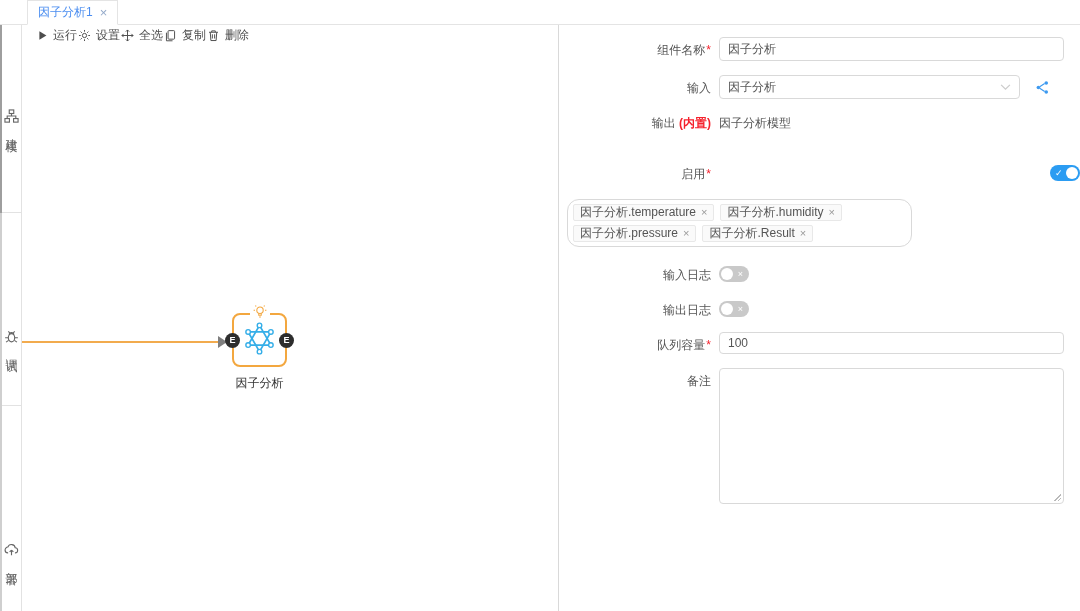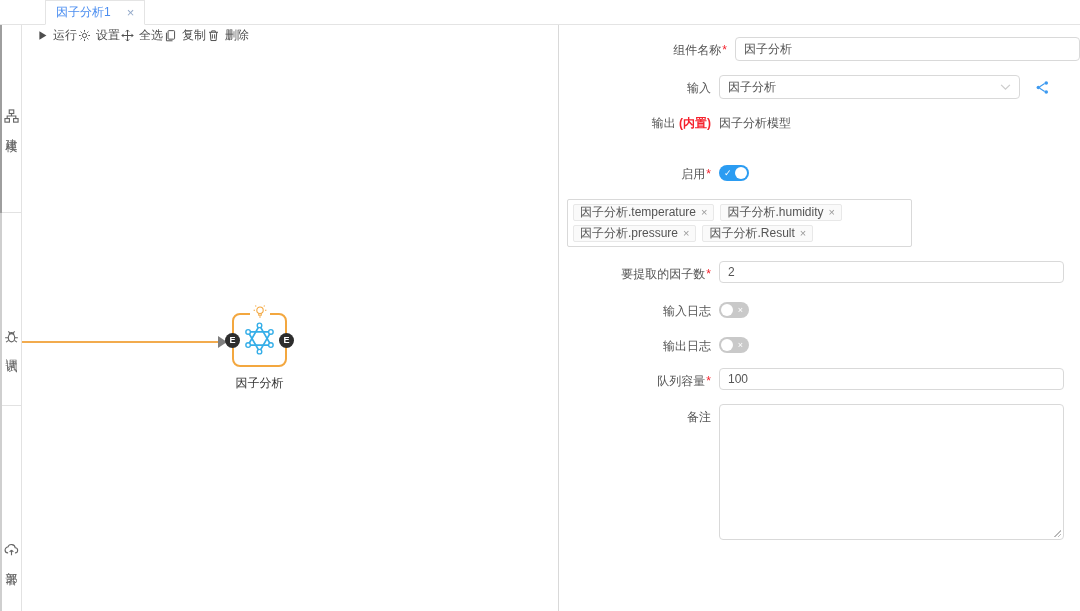--- a/index.html
+++ b/index.html
@@ -3,21 +3,21 @@
 <meta charset="utf-8">
 <style>
   * { margin:0; padding:0; box-sizing:border-box; }
   html,body { width:1080px; height:611px; overflow:hidden; background:#fff;
     font-family:"Liberation Sans","DejaVu Sans",sans-serif; font-size:12px; color:#555; }
 
   .app { width:1080px; height:611px; display:flex; flex-direction:column; }
 
   
   .tabbar { height:25px; border-bottom:1px solid #e4e4e4; display:flex; align-items:flex-end; background:#fff; }
-  .tab { margin-left:45px; height:25px; padding:0 10px; display:inline-flex; align-items:center; gap:16px;
+  .tab { margin-left:27px; height:25px; padding:0 10px; display:inline-flex; align-items:center; gap:7px;
     background:#fff; border:1px solid #e4e4e4; border-bottom:1px solid #fff; margin-bottom:-1px;
     color:#4a8df0; cursor:pointer; }
   .tab-close { color:#93a9c9; font-size:13px; line-height:1; cursor:pointer; }
 
   
   .main { flex:1; display:flex; min-height:0; }
 
   
   .sidebar { width:22px; position:relative; border-right:1px solid #e2e2e2; background:#fff; flex:none; }
   .sidebar .track { position:absolute; left:0; top:0; bottom:0; width:2px; background:#cfcfcf; }
@@ -70,40 +70,40 @@
   .switch { position:relative; width:30px; height:16px; border-radius:8px; cursor:pointer; margin-top:2px; }
   .switch.on { background:#2b9cf2; }
   .switch.off { background:#c9c9c9; }
   .switch .knob { position:absolute; top:2px; width:12px; height:12px; border-radius:50%; background:#fff; }
   .switch.on .knob { right:2px; }
   .switch.off .knob { left:2px; }
   .switch .mark { position:absolute; top:0; font-size:9px; color:#fff; line-height:16px; }
   .switch.on .mark { left:5px; }
   .switch.off .mark { right:6px; }
 
-  .tagbox { width:345px; min-height:36px; border:1px solid #d9d9d9; border-radius:2px; padding:2px 5px;
+  .tagbox { width:345px; min-height:36px; border:1px solid #d9d9d9; border-radius:12px; padding:2px 5px;
     display:flex; flex-wrap:wrap; align-items:center; }
   .tag { display:inline-flex; align-items:center; background:#fafafa; border:1px solid #e8e8e8; border-radius:2px;
     padding:0 6px; height:17px; margin:2px 6px 2px 0; color:#555; white-space:nowrap; }
   .tag-close { margin-left:5px; color:#999; cursor:pointer; font-size:11px; line-height:1; }
 
   .textarea-wrap { position:relative; width:345px; }
   textarea.ipt-area { width:345px; height:136px; border:1px solid #d9d9d9; border-radius:4px; padding:6px 8px;
     font-family:inherit; font-size:12px; color:#555; resize:none; outline:none; display:block; }
   .resize-grip { position:absolute; right:3px; bottom:3px; width:9px; height:9px; pointer-events:none;
     background:
       linear-gradient(135deg, transparent 0 60%, #b9b9b9 60% 68%, transparent 68%),
       linear-gradient(135deg, transparent 0 80%, #b9b9b9 80% 88%, transparent 88%); }
 
   
-  .m-name    { margin-top:12px;justify-content:flex-end; }
+  .m-name    { margin-top:12px; }
   .m-type    { margin-top:16px; }
   .m-input   { margin-top:14px; }
   .m-output  { margin-top:16px; }
-  .m-enable  { margin-top:31px; }
+  .m-enable  { margin-top:31px;justify-content:space-between; }
   .m-vars    { margin-top:16px; }
   .m-factors { margin-top:14px; }
   .m-inlog   { margin-top:17px; }
   .m-outlog  { margin-top:15px; }
   .m-queue   { margin-top:13px; }
   .m-remark  { margin-top:14px; }
 </style>
 </head>
 <body>
 
@@ -329,26 +329,20 @@
                 <span class="tag-close">×</span>
               </span>
               <span class="tag">
                 <span>因子分析.Result</span>
                 <span class="tag-close">×</span>
               </span>
             </div>
           </div>
         </div>
 
-        <div class="row m-factors">
-          <div class="row-label"><span>要提取的因子数</span><span class="req">*</span></div>
-          <div class="row-control">
-            <input class="ipt small" value="2" style="">
-          </div>
-        </div>
 
         <div class="row m-inlog">
           <div class="row-label" style="padding-top:3px"><span>输入日志</span></div>
           <div class="row-control">
             <div class="switch off">
               <span class="knob"></span>
               <span class="mark">×</span>
             </div>
           </div>
         </div>

